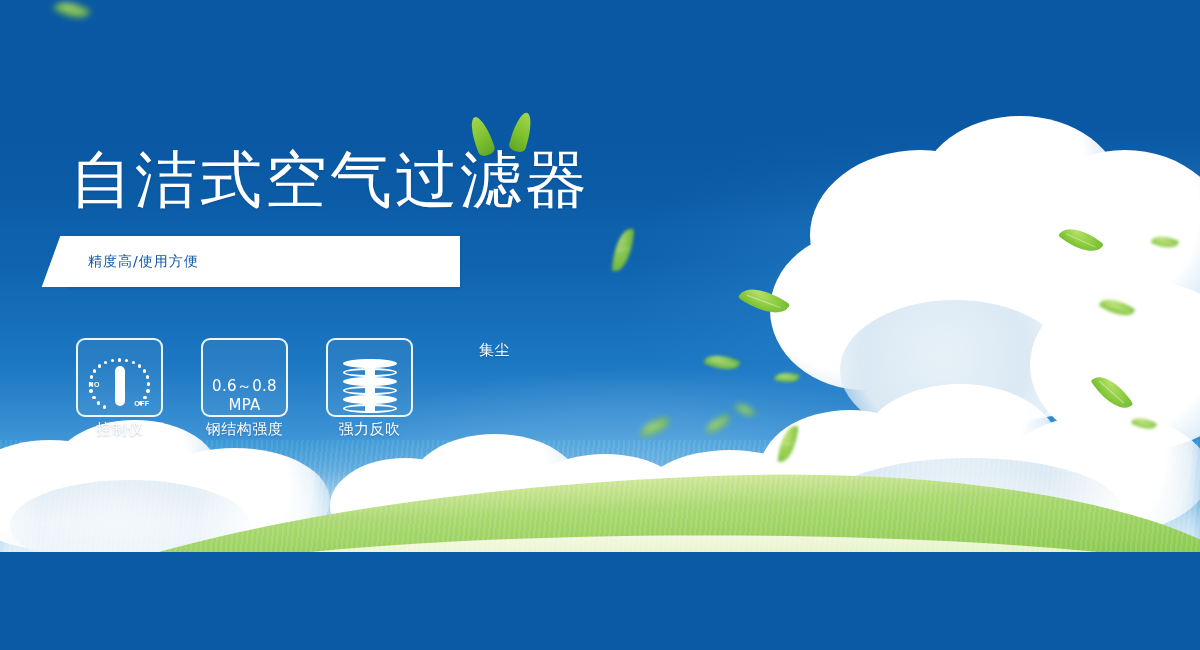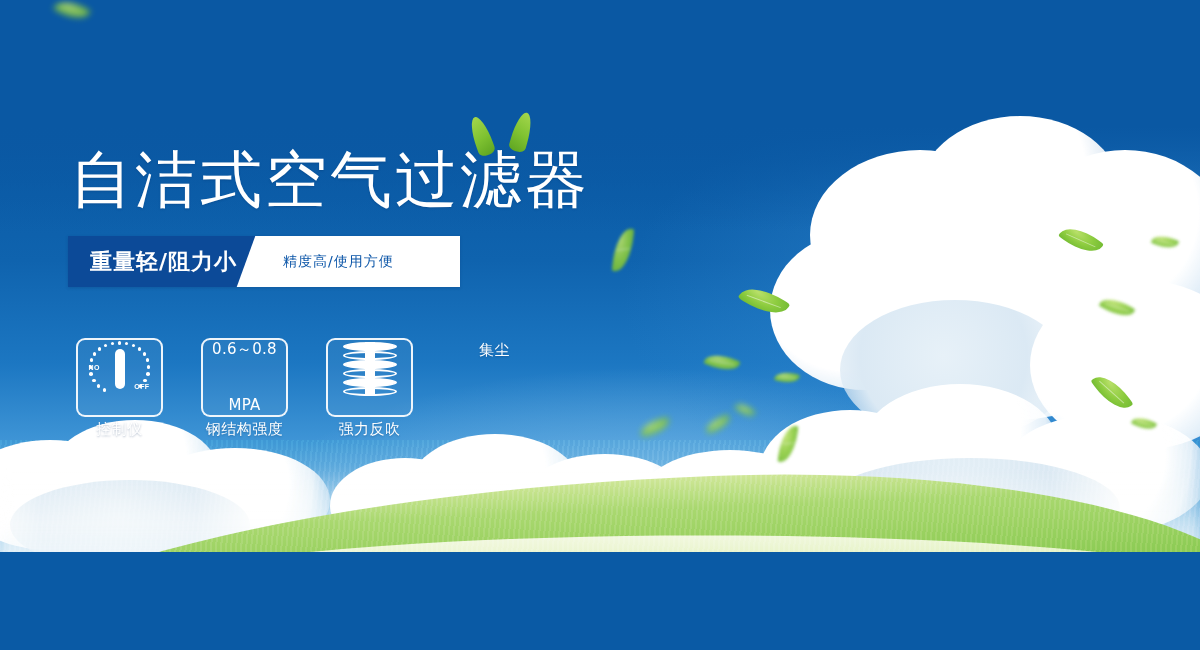--- a/index.html
+++ b/index.html
@@ -141,21 +141,21 @@
   }
 
   
   #features{
     position:absolute;left:78px;top:338px;display:flex;gap:42px;
   }
   .feature{width:83px;display:flex;flex-direction:column;align-items:center;}
   .fbox{
     width:83px;height:75px;border:2px solid rgba(255,255,255,.92);
     border-radius:9px;display:flex;flex-direction:column;
-    align-items:center;justify-content:space-between;
+    align-items:center;justify-content:flex-end;
     background:rgba(255,255,255,.06);position:relative;overflow:hidden;
   }
   .fbox .line{
     color:#fff;font-size:15px;line-height:19px;font-weight:400;letter-spacing:.3px;
     font-family:"DejaVu Sans","Liberation Sans",sans-serif;white-space:nowrap;
   }
   .flabel{
     margin-top:3px;color:#ffffff;font-size:15px;letter-spacing:.5px;white-space:nowrap;
     font-family:"DejaVu Sans","Liberation Sans",sans-serif;
     text-shadow:0 1px 2px rgba(0,40,90,.3);
@@ -269,23 +269,20 @@
   <div class="leaf soft" style="left:1100px;top:300px;width:34px;height:15px;transform:rotate(30deg);"></div>
   <div class="leaf" style="left:1090px;top:382px;width:44px;height:21px;transform:rotate(54deg);"></div>
   <div class="leaf soft" style="left:1132px;top:418px;width:24px;height:11px;transform:rotate(26deg);"></div>
   <div class="leaf softer" style="left:640px;top:420px;width:30px;height:14px;transform:rotate(-12deg);"></div>
 
   <div id="headline">自洁式空气过滤器</div>
   <div class="title-leaf" id="title-leaf-left"></div>
   <div class="title-leaf" id="title-leaf-right"></div>
 
   <div id="subbar">
-    <div id="subbar-left">
-      <span class="txt">重量轻/阻力小</span>
-    </div>
     <div id="subbar-right">
       <span class="txt">精度高/使用方便</span>
     </div>
   </div>
 
   <div id="features">
 
     <div class="feature">
       <div class="fbox">
         <div class="dial">

